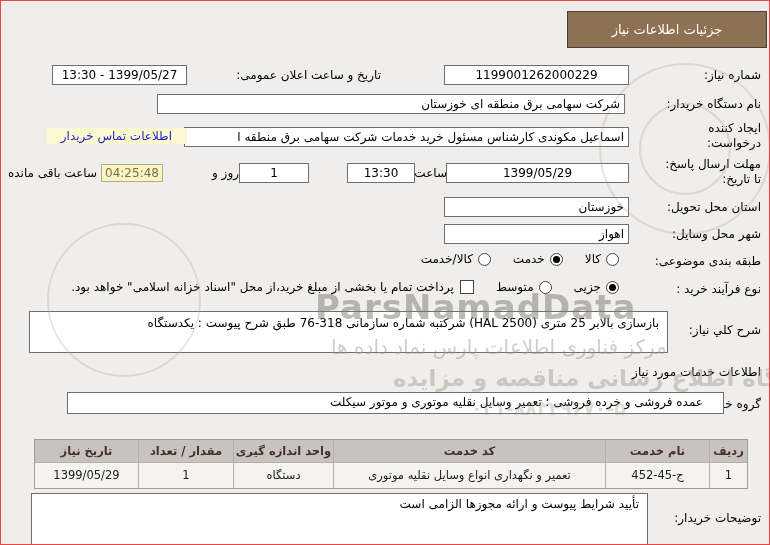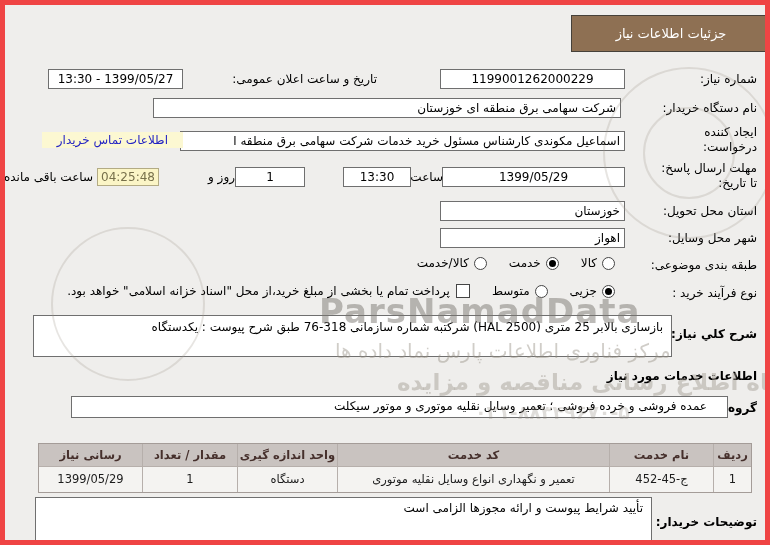--- a/index.html
+++ b/index.html
@@ -1,23 +1,23 @@
 <!DOCTYPE html>
 <html lang="fa"><head>
 <meta charset="utf-8">
 <style>
   html,body{margin:0;padding:0;background:#fff;}
   .page{position:relative;width:770px;height:545px;box-sizing:border-box;
-    background:#efeeec;border:5px solid #ef4444;overflow:hidden;direction:rtl;
+    background:#efeeec;border:1px solid #ef4444;overflow:hidden;direction:rtl;
     font-family:"DejaVu Sans",sans-serif;font-size:12px;color:#000;}
   .banner{position:absolute;left:566px;top:10px;width:198px;height:35px;
     background:#8e7053;border:1px solid #46413a;color:#fff;
     display:flex;align-items:center;justify-content:center;font-size:13px;}
   .lbl{position:absolute;white-space:nowrap;font-size:12px;color:#000;}
-  .bold{font-weight:bold;}
+  .bold{font-weight:normal;}
   .input{position:absolute;background:#fff;border:1px solid #6f6f6f;height:18px;
     line-height:18px;font-size:12px;padding:0 4px;overflow:hidden;white-space:nowrap;}
   .center{text-align:center;}
   .rightal{text-align:right;}
   .link{position:absolute;color:#2424c4;background:#fcf8d2;padding:1px 15px;
     font-size:12px;cursor:pointer;white-space:nowrap;}
   .countdown{position:absolute;background:#fbf5c6;border:1px solid #b3ab84;
     color:#77704b;height:16px;line-height:16px;font-size:12px;text-align:center;}
   .optrow{position:absolute;display:flex;align-items:center;white-space:nowrap;}
   .opt{display:flex;align-items:center;}
@@ -128,21 +128,21 @@
     <span>عمده فروشی و خرده فروشی ؛ تعمیر وسایل نقلیه موتوری و موتور سیکلت</span>
   </div>
 
   <div class="tbl">
     <div class="trow thead">
       <div class="cell">ردیف</div>
       <div class="cell">نام خدمت</div>
       <div class="cell">کد خدمت</div>
       <div class="cell">واحد اندازه گیری</div>
       <div class="cell">مقدار / تعداد</div>
-      <div class="cell">رسانی نیاز</div>
+      <div class="cell">تاریخ نیاز</div>
     </div>
     <div class="trow tbody">
       <div class="cell">1</div>
       <div class="cell">ج-45-452</div>
       <div class="cell">تعمیر و نگهداری انواع وسایل نقلیه موتوری</div>
       <div class="cell">دستگاه</div>
       <div class="cell">1</div>
       <div class="cell">1399/05/29</div>
     </div>
   </div>

